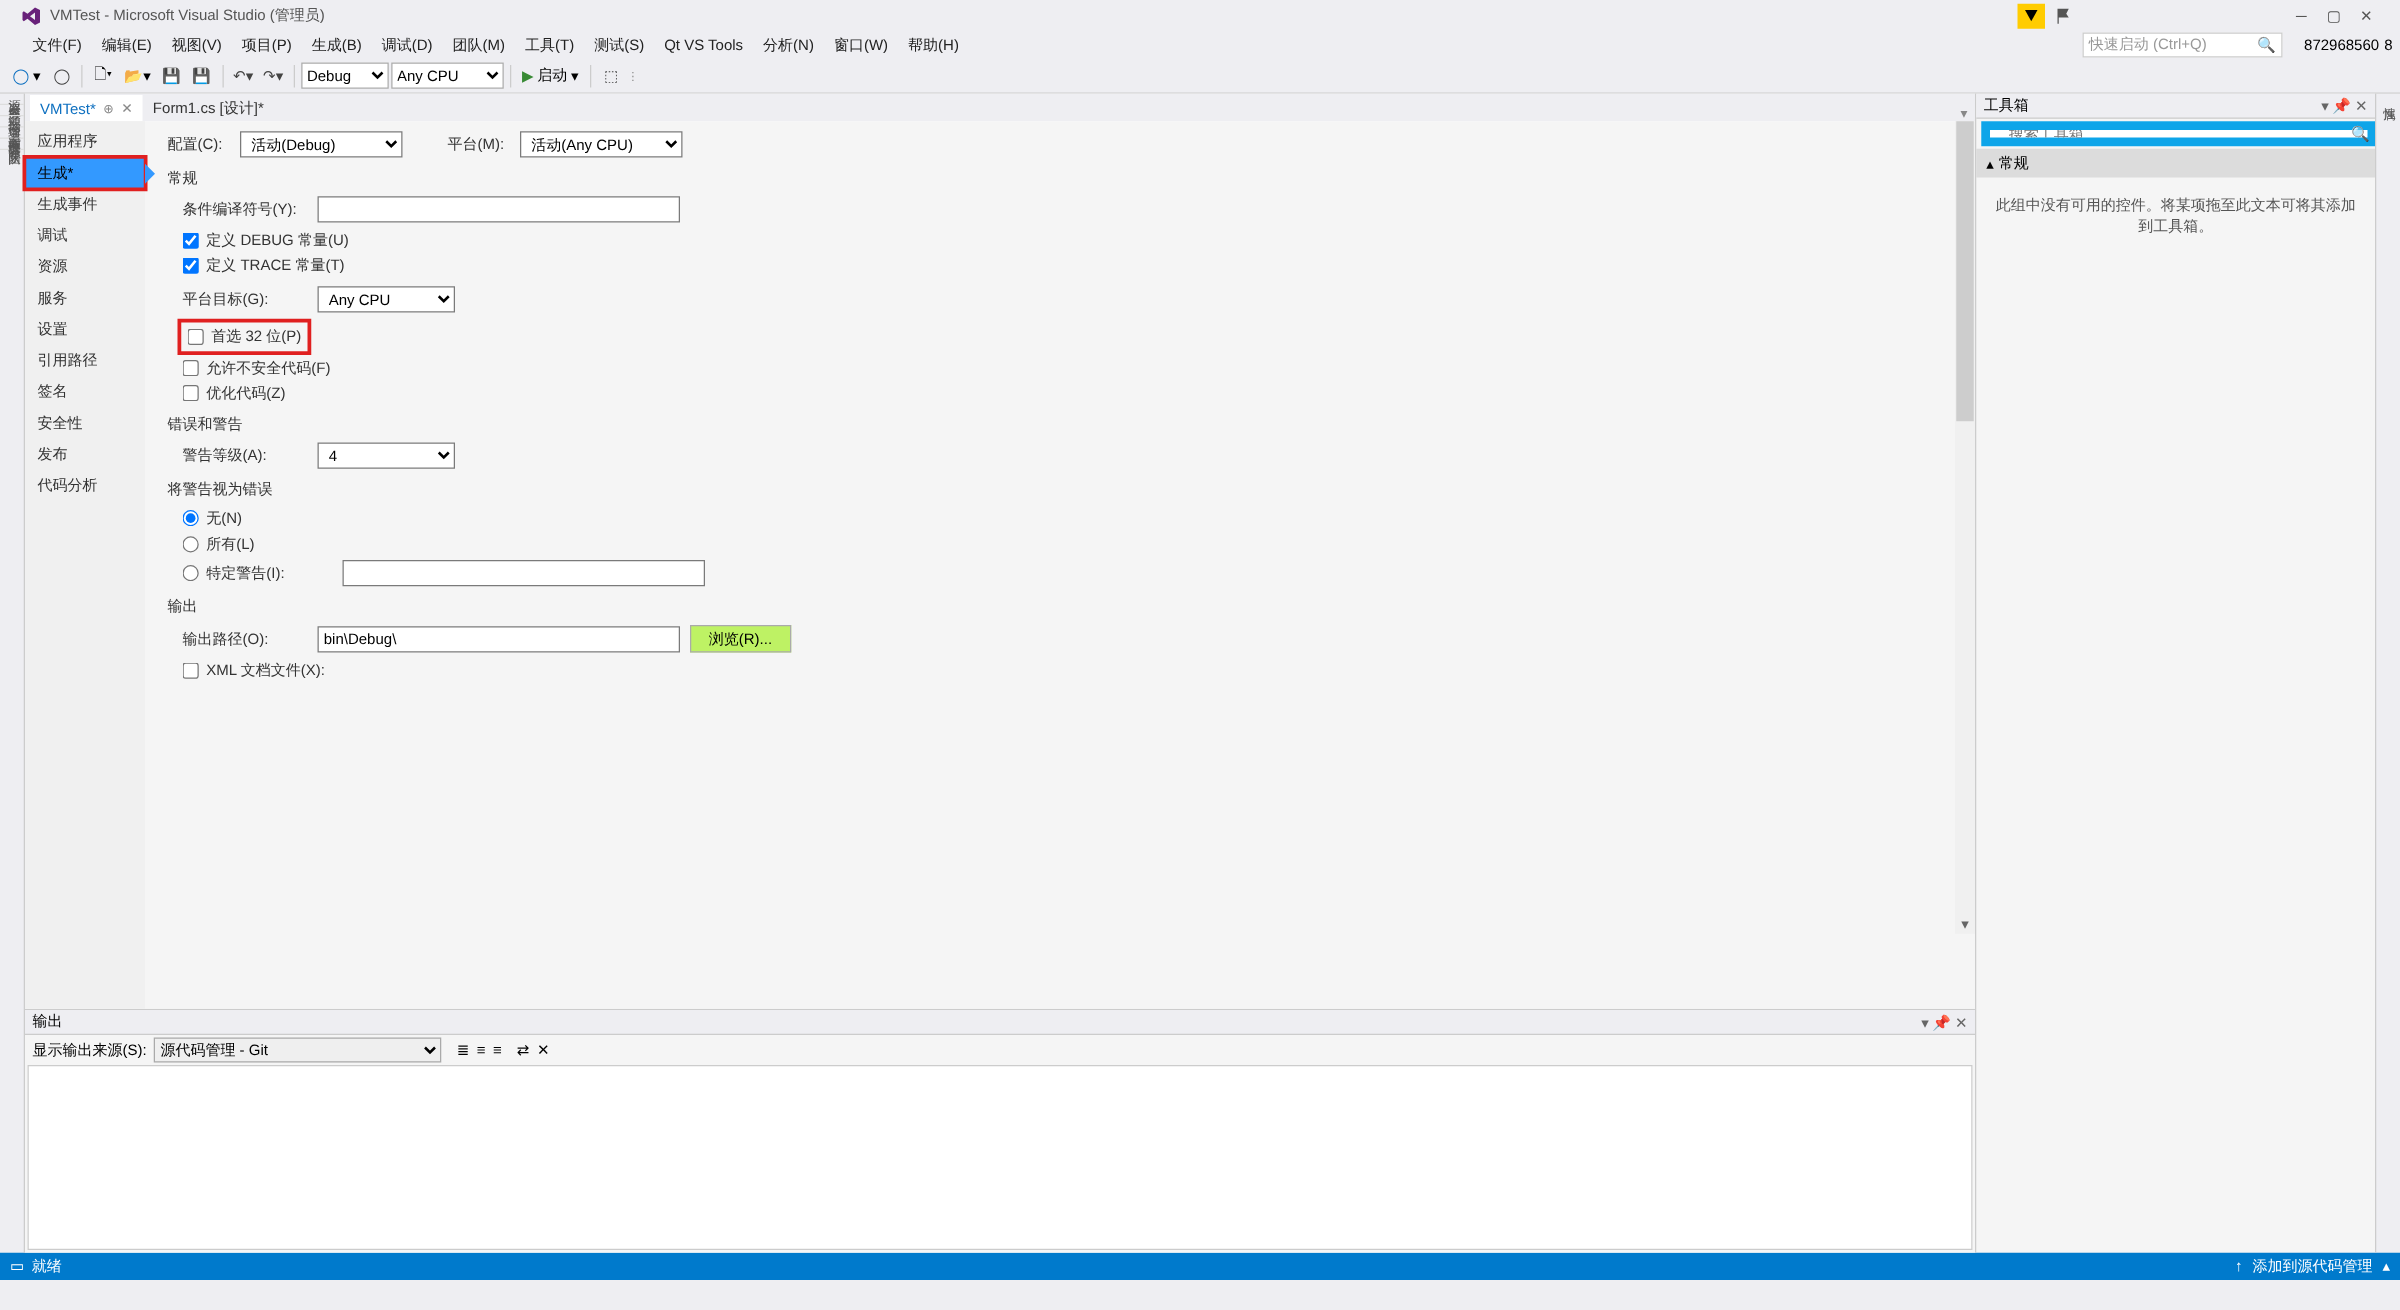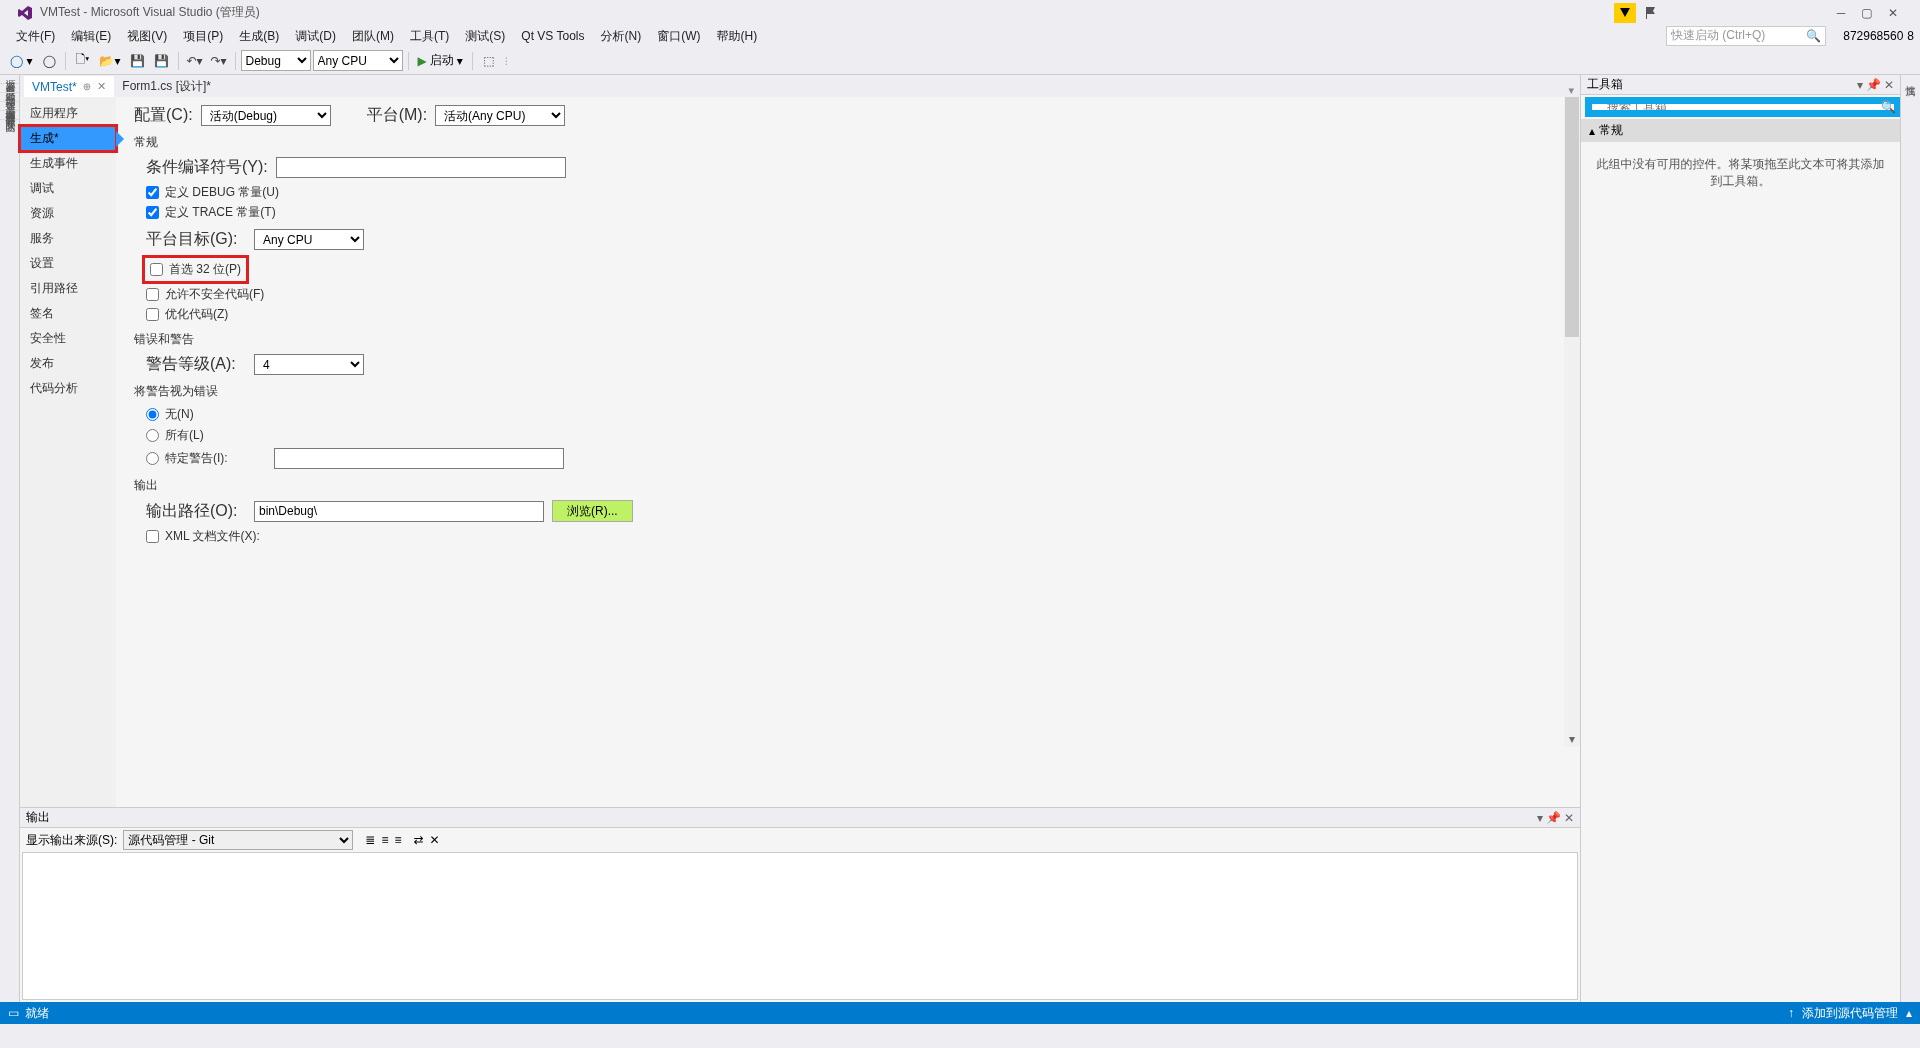--- a/index.html
+++ b/index.html
@@ -8,21 +8,21 @@
 
 .titlebar { height: 25px; background: #eeeef2; display: flex; align-items: center; padding: 0 16px; }
 .titlebar .vs-icon { width: 18px; height: 18px; margin-right: 6px; display: inline-flex; align-items: center; justify-content: center; }
 .titlebar .title { color: #555; font-size: 12px; }
 .titlebar .right { margin-left: auto; display: flex; align-items: center; gap: 4px; }
 .titlebar .notif-badge { background: #ffcc00; color: #000; width: 22px; height: 20px; display: flex; align-items: center; justify-content: center; font-weight: bold; }
 .titlebar .flag-icon, .titlebar .win-btn { width: 22px; height: 20px; display: flex; align-items: center; justify-content: center; color: #555; }
 .titlebar .search { border: 1px solid #ccc; background: #fff; height: 20px; width: 160px; display: flex; align-items: center; padding: 0 4px; color: #999; margin-top: 46px; }
 
 
-.menubar { height: 22px; background: #eeeef2; display: flex; align-items: center; padding-left: 8px; }
+.menubar { height: 22px; background: #eeeef2; display: flex; align-items: center; padding-left: 18px; }
 .menubar .menu-item { padding: 2px 8px; color: #222; cursor: pointer; }
 .menubar .right { margin-left: auto; margin-right: 6px; display:flex; align-items:center; gap:4px;}
 
 
 .toolbar { height: 28px; background: #eeeef2; display: flex; align-items: center; padding: 0 6px; gap: 2px; border-bottom: 1px solid #ccc; }
 .toolbar .tb-btn { width: 22px; height: 22px; display: flex; align-items: center; justify-content: center; color: #444; cursor:pointer; }
 .toolbar .tb-sep { width:1px; height:18px; background:#ccc; margin:0 3px; }
 .toolbar .tb-dropdown { display:flex; align-items:center; gap:3px; padding:0 4px; height:22px; cursor:pointer; }
 .toolbar select { height: 21px; border:1px solid #aaa; background:#fff; font-size:12px; }
 
@@ -40,21 +40,21 @@
 
 .project-props { flex:1; display:flex; background:#f5f5f5; position:relative; }
 .pp-sidebar { width:96px; background:#f0f0f0; display:flex; flex-direction:column; padding-top:4px; }
 .pp-item { padding:4px 10px; color:#333; cursor:pointer; font-size:12px; }
 .pp-item.active { background:#3399ff; color:#000000; position:relative; }
 .pp-item.highlight-box { outline:3px solid #e02020; outline-offset:-1px; }
 .pp-item.active::after { content:""; position:absolute; right:-8px; top:50%; transform:translateY(-50%); width:0; height:0; border-top:8px solid transparent; border-bottom:8px solid transparent; border-left:8px solid #3399ff; }
 
 .pp-content { flex:1; padding:8px 18px; overflow-y:auto; position:relative; }
 .pp-row { display:flex; align-items:center; gap:8px; margin-bottom:6px; }
-.pp-label { color:#333; font-size:16px; min-width:80px; }
+.pp-label { color:#333; font-size:12px; min-width:80px; }
 .pp-select { border:1px solid #7a7a7a; background:#fff; height:21px; font-size:12px; padding:0 4px; }
 .pp-text { border:1px solid #7a7a7a; background:#fff; height:21px; font-size:12px; padding:0 4px; }
 .pp-group-title { color:#333; font-size:12px; margin:8px 0 6px; }
 .pp-check { display:flex; align-items:center; gap:6px; margin:3px 0 3px 12px; color:#333; }
 .pp-check input { margin:0; }
 .pp-radio { display:flex; align-items:center; gap:6px; margin:4px 0 4px 12px; color:#333; }
 .pp-btn { border:1px solid #aaa; background:#bef264; padding:2px 14px; height:22px; cursor:pointer; }
 .highlight-red { outline:3px solid #e02020; outline-offset:1px; }
 .pp-scrollbar { position:absolute; right:0; top:0; bottom:60px; width:16px; background:#f0f0f0; }
 .pp-scrollbar .thumb { position:absolute; top:0; width:14px; left:1px; height:240px; background:#cdcdcd; }

